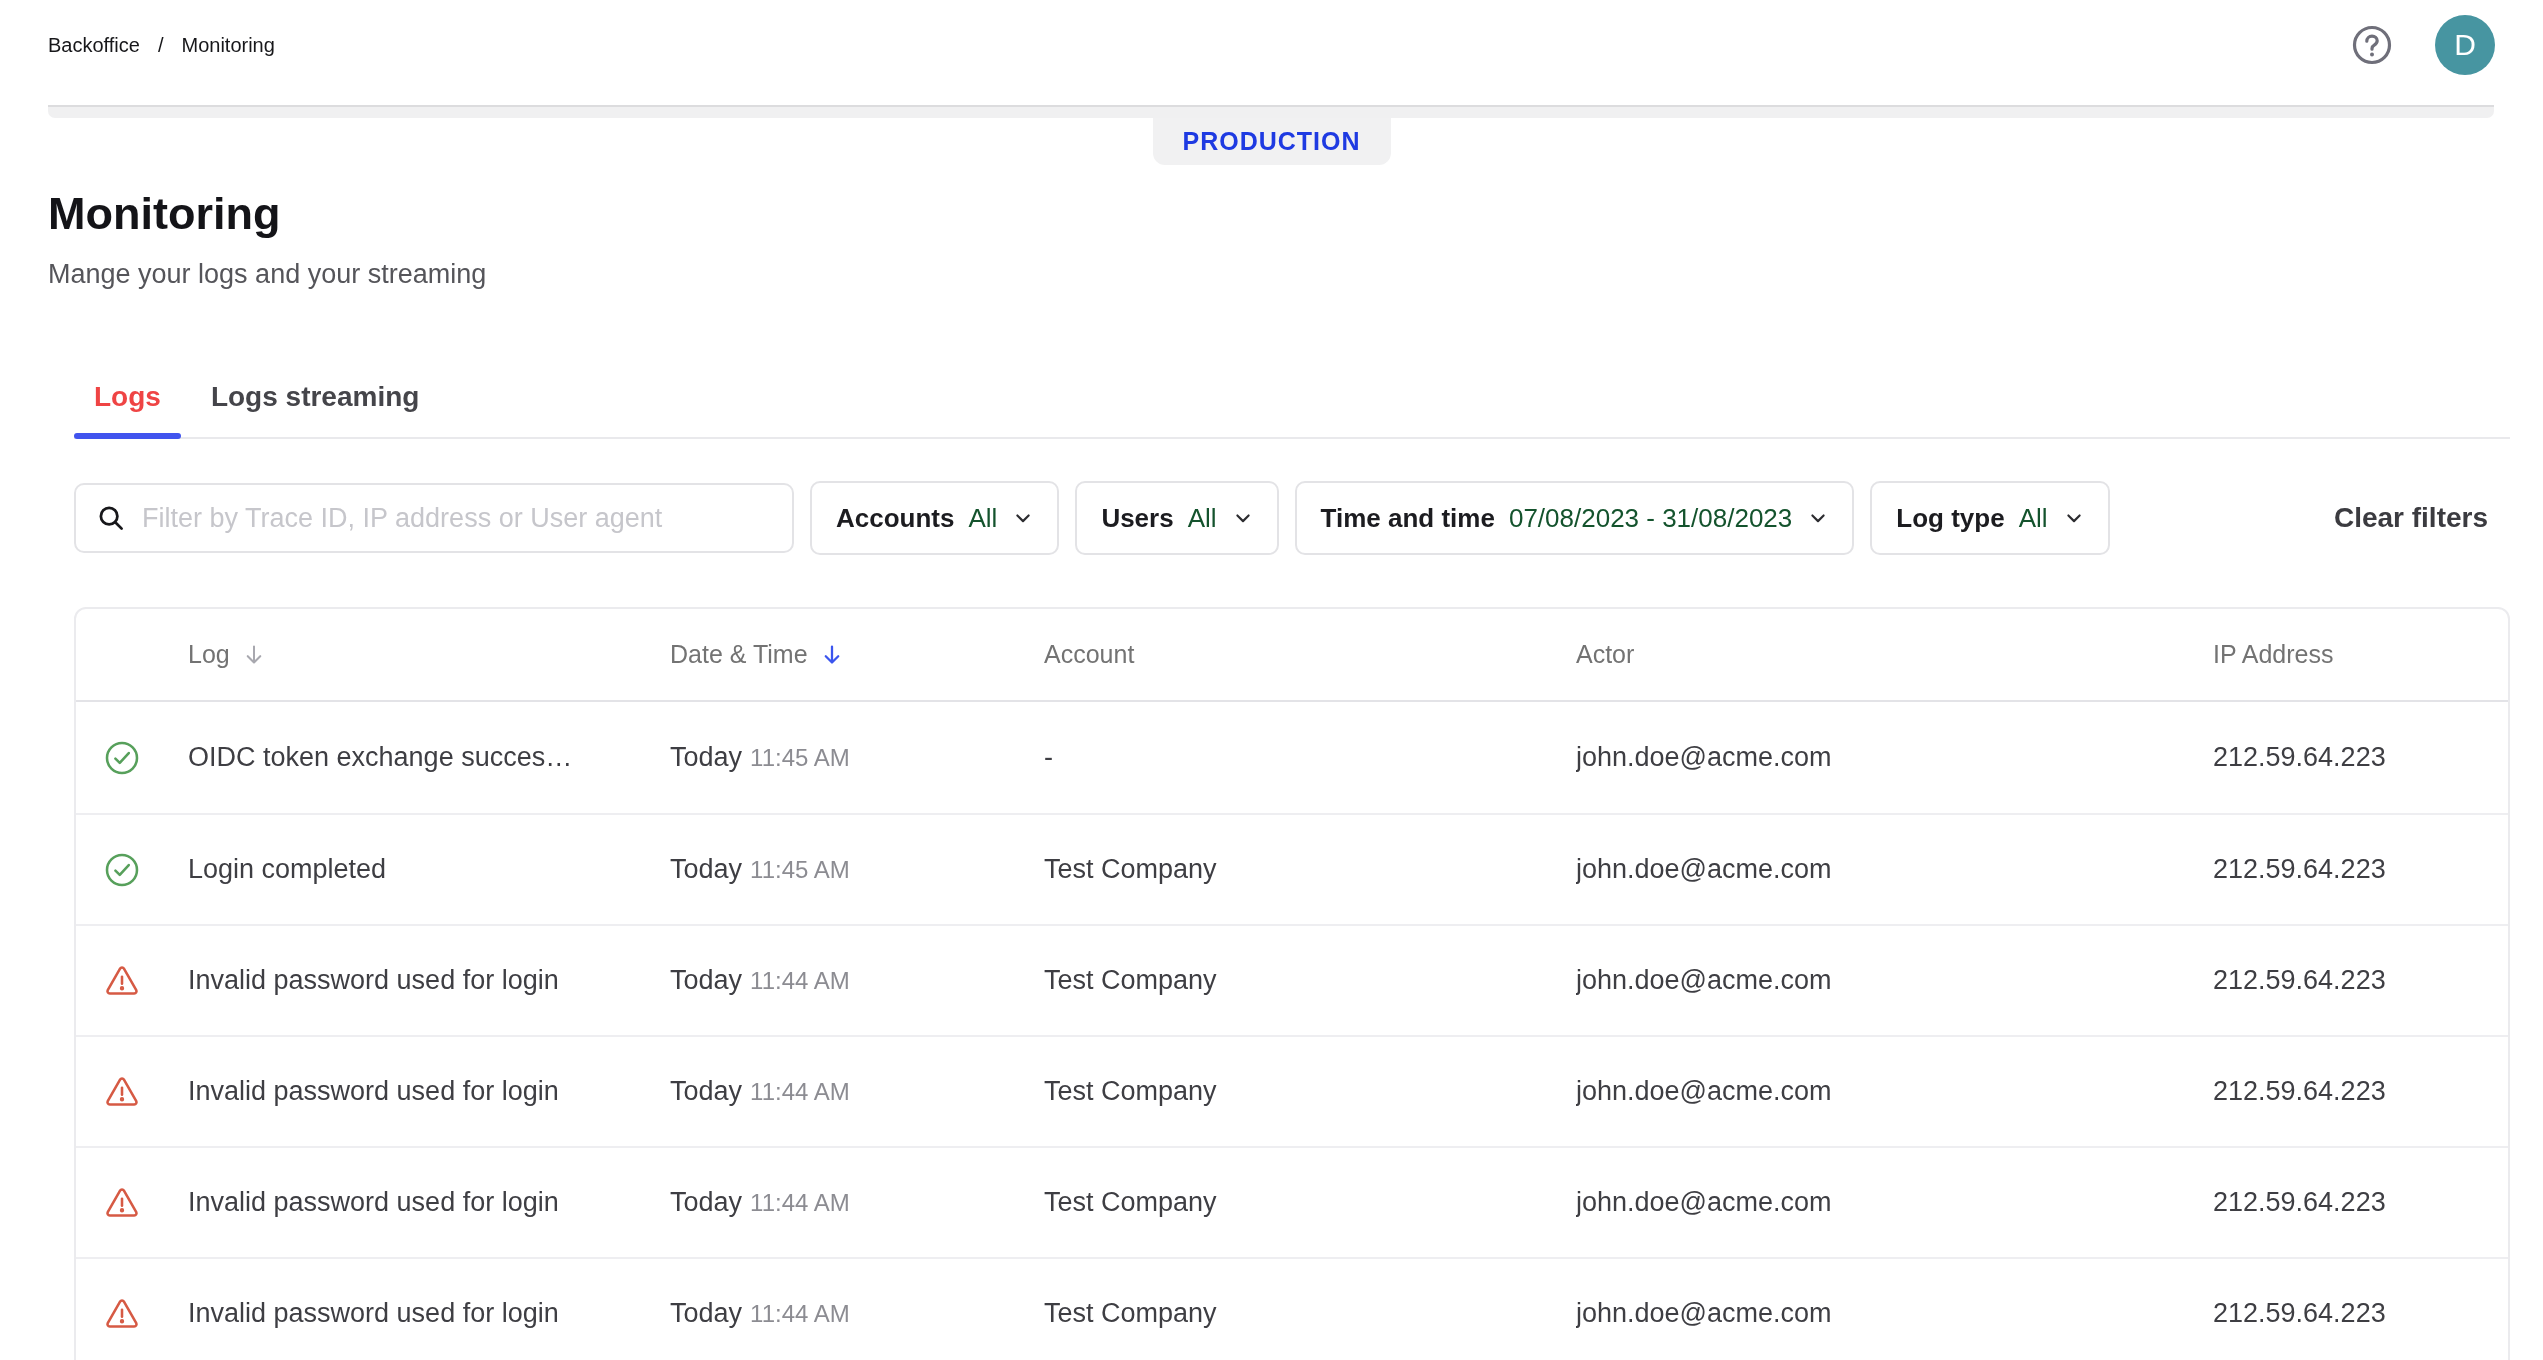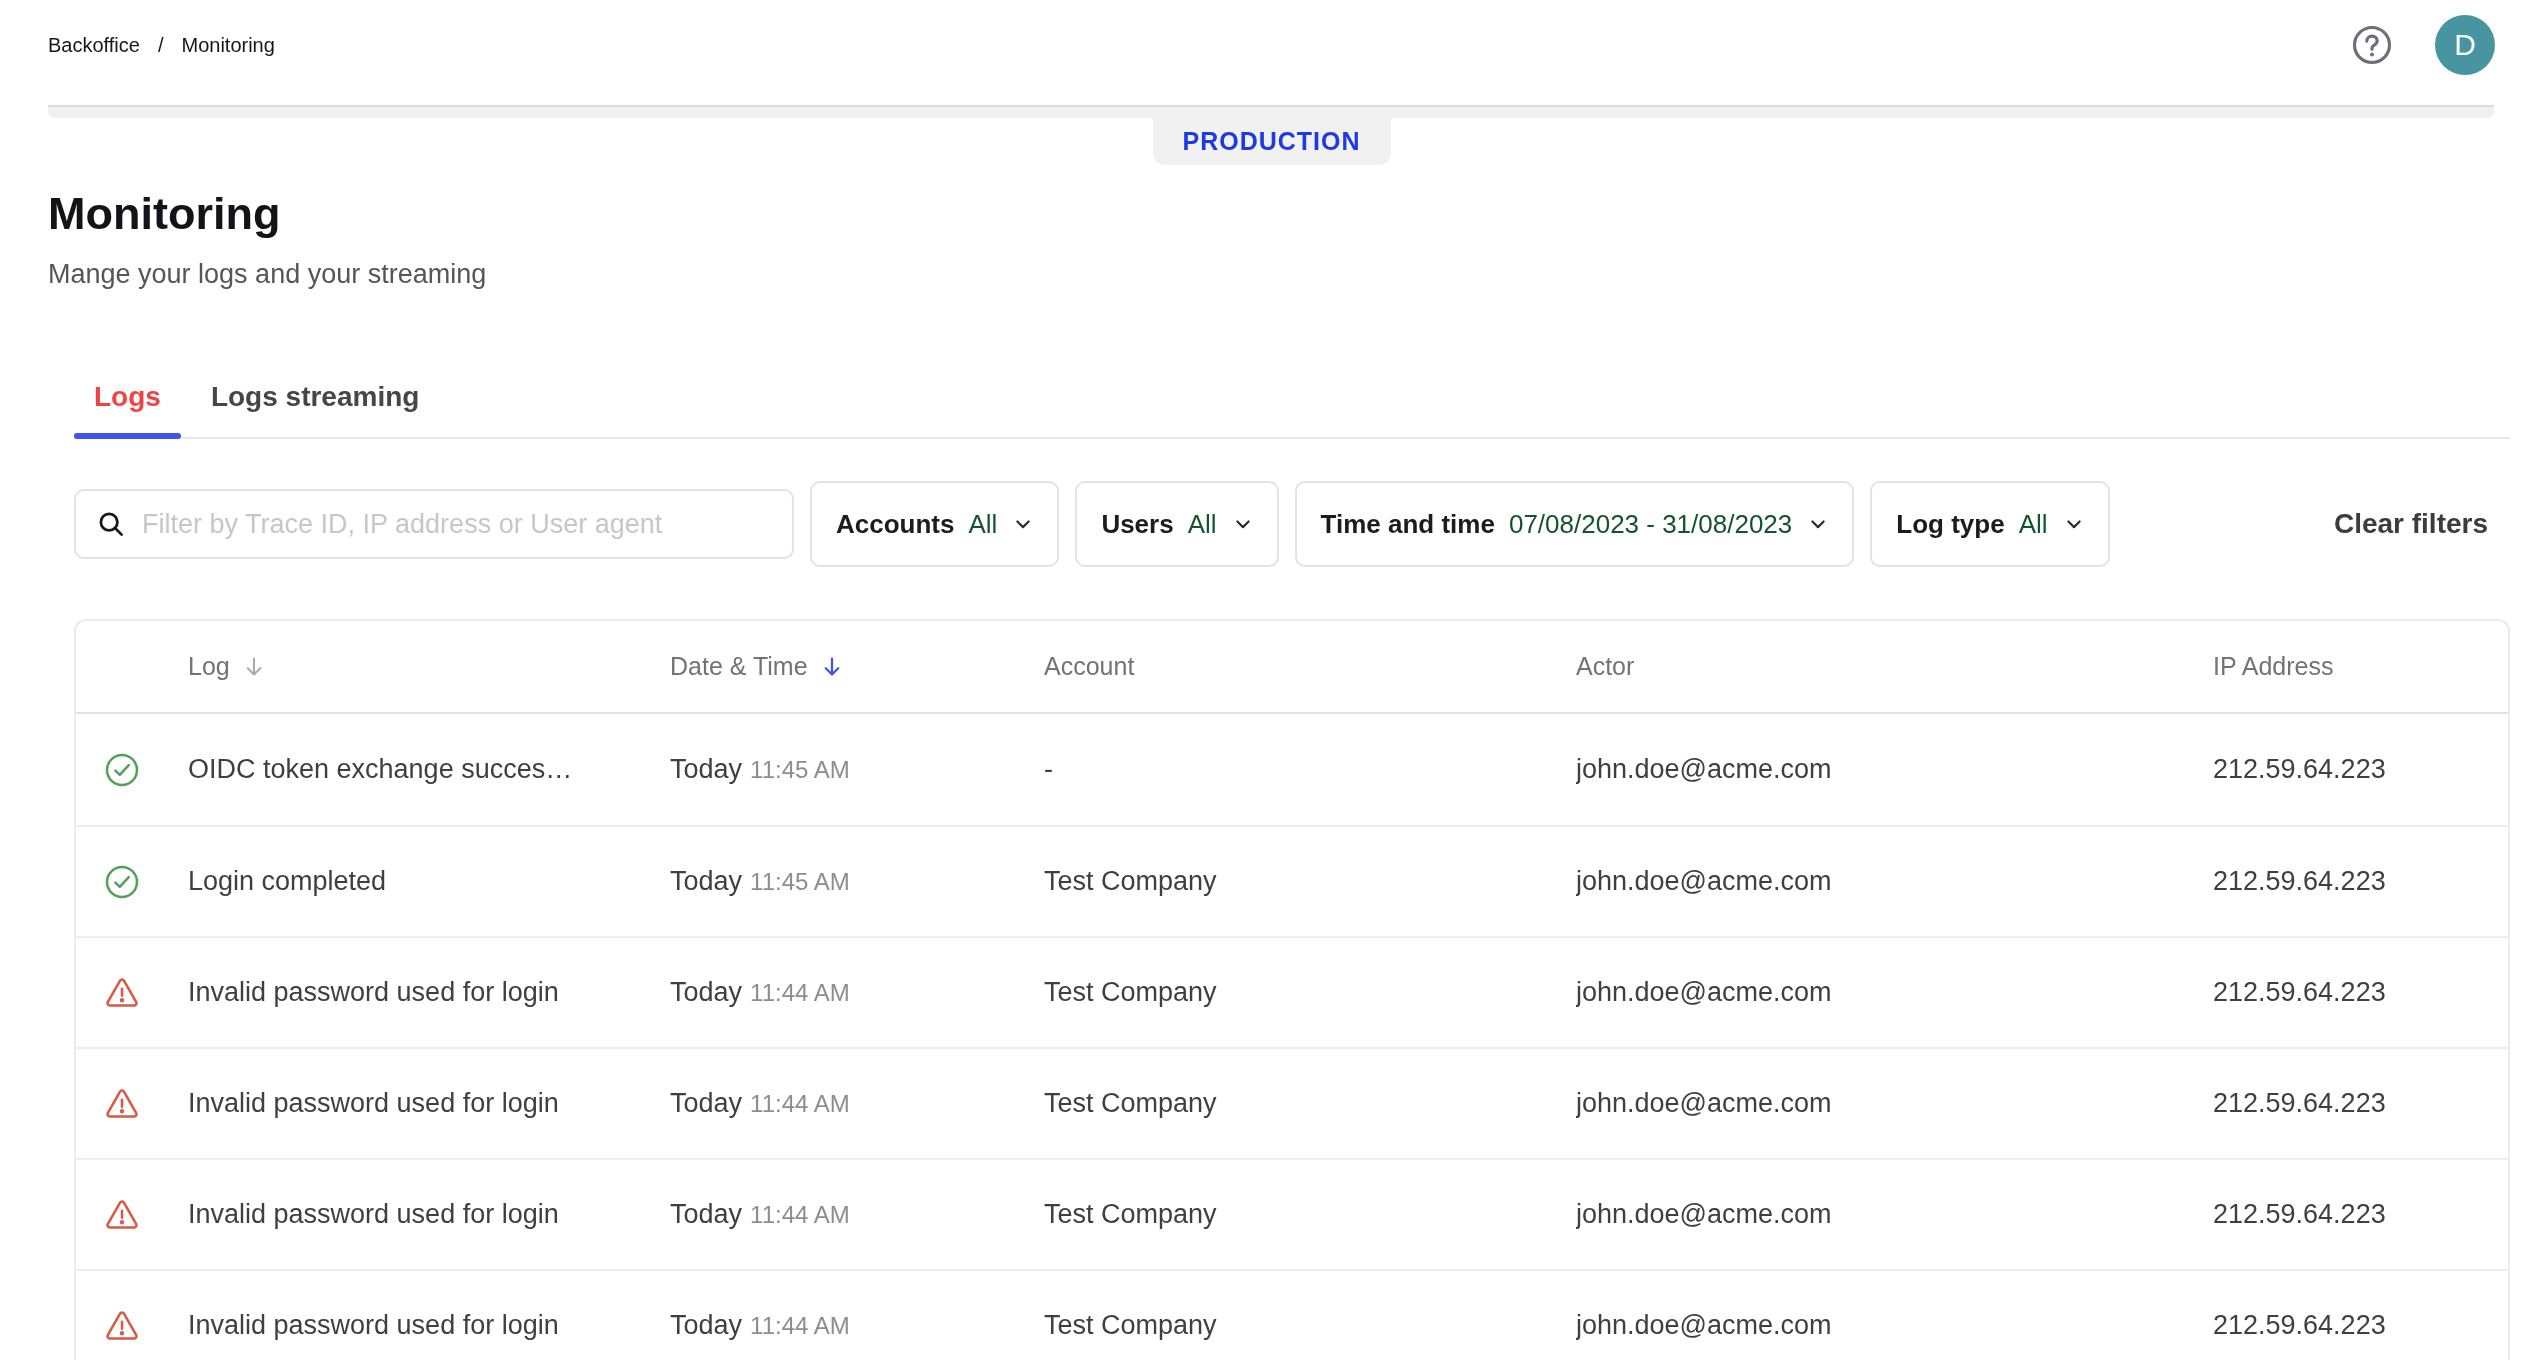--- a/index.html
+++ b/index.html
@@ -67,21 +67,21 @@
     width: 720px; height: 70px; border: 2px solid #e3e3e6; border-radius: 10px;
     display: flex; align-items: center; padding: 0 20px; gap: 16px; background: #fff;
   }
   .searchbox svg { flex: 0 0 auto; }
   .searchbox input {
     border: none; outline: none; flex: 1; font-size: 27px;
     font-family: "Liberation Sans", sans-serif; color: #4d7c0f; background: transparent;
   }
   .searchbox input::placeholder { color: #c6c6cb; }
   .filter-btn {
-    height: 86px; border: 2px solid #e3e3e6; border-radius: 10px; background: #fff;
+    height: 74px; border: 2px solid #e3e3e6; border-radius: 10px; background: #fff;
     display: flex; align-items: center; gap: 14px; padding: 0 24px;
     font-family: "Liberation Sans", sans-serif; font-size: 26px; cursor: pointer;
     white-space: nowrap;
   }
   .filter-btn .flabel { font-weight: 600; color: #1c1c20; }
   .filter-btn .fvalue { font-weight: 400; color: #14532d; }
   .filter-btn svg { margin-left: 2px; }
   .clear-btn {
     margin-left: auto; margin-right: 22px; background: none; border: none; cursor: pointer;
     font-family: "Liberation Sans", sans-serif; font-size: 28px; font-weight: 600; color: #3b3b40;

